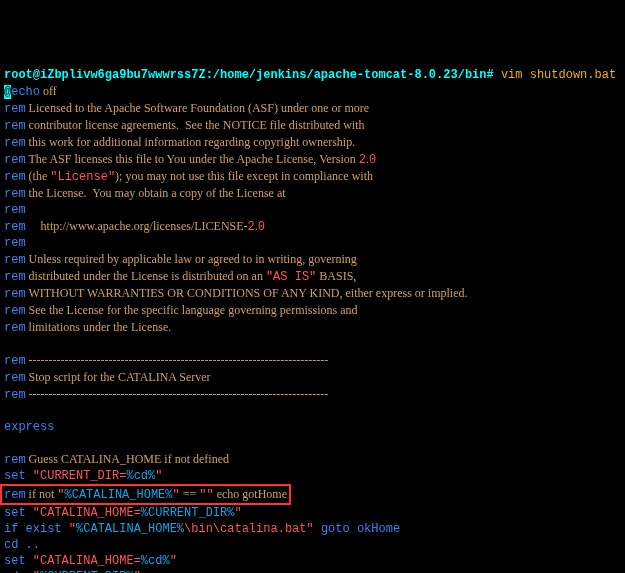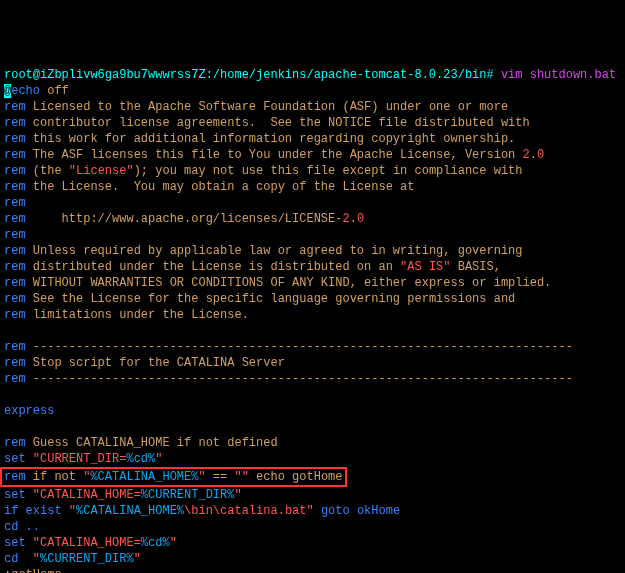--- a/index.html
+++ b/index.html
@@ -7,28 +7,28 @@
     background: #000;
     font-family: "Courier New", monospace;
     font-size: 12px;
     line-height: 16px;
     width: 625px;
     height: 573px;
     overflow: hidden;
     padding: 3px 4px;
     white-space: pre;
   }
-  .prompt { color: #00ffff; }
-  .cmd { color: #d946ef; margin-top: 22px; }
+  .prompt { color: #00ffff; font-weight: bold; }
+  .cmd { color: #eab308; margin-top: 22px; }
   .cursor {
     background: #00ffff;
     color: #000;
   }
   .cyan { color: #3b82f6; }
-  .gold { color: #d0a060; }
+  .gold { color: #d0a060; font-family: Liberation Serif, serif; }
   .red { color: #ff5555; }
   .gray { color: #0ea5e9; }
   .hl-box {
     border: 2px solid #ff3333;
     display: inline-block;
     padding: 0 2px;
     margin-left: -4px;
   }
 </style>
 </head>

